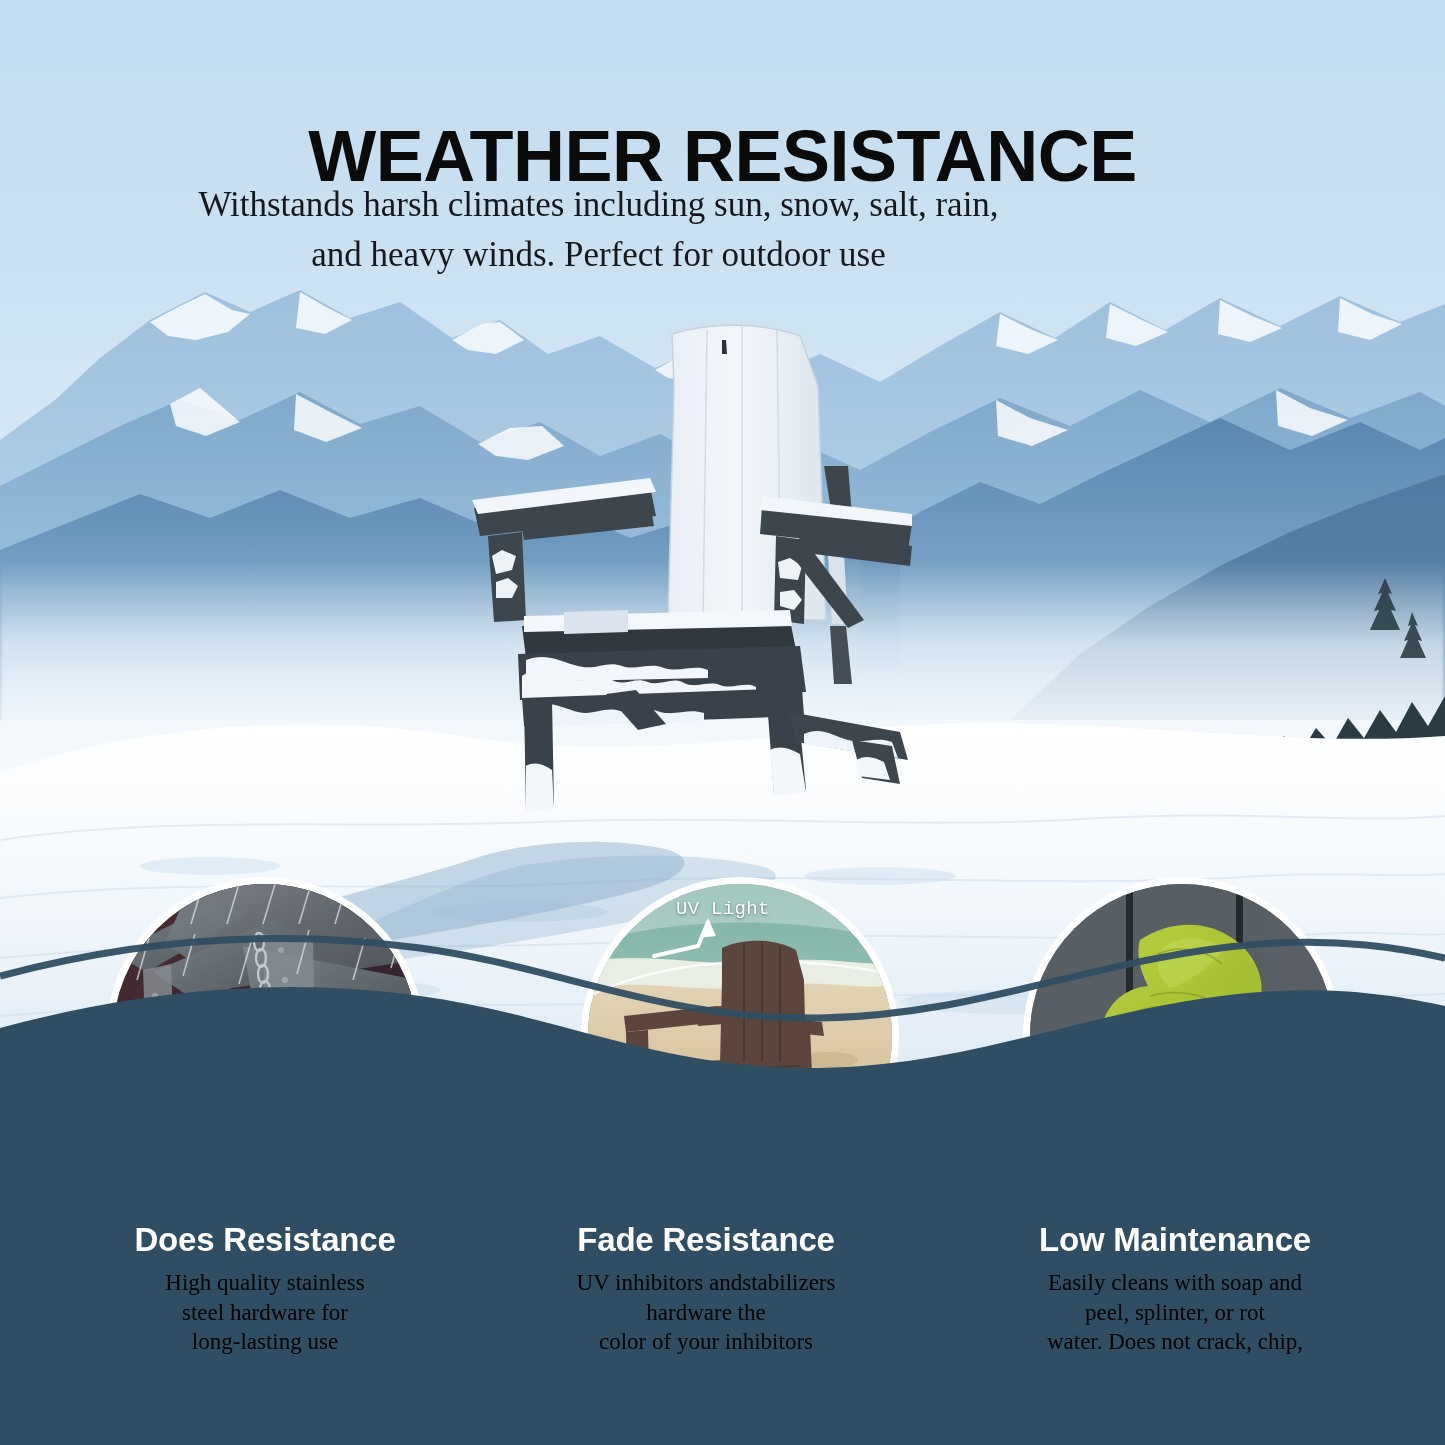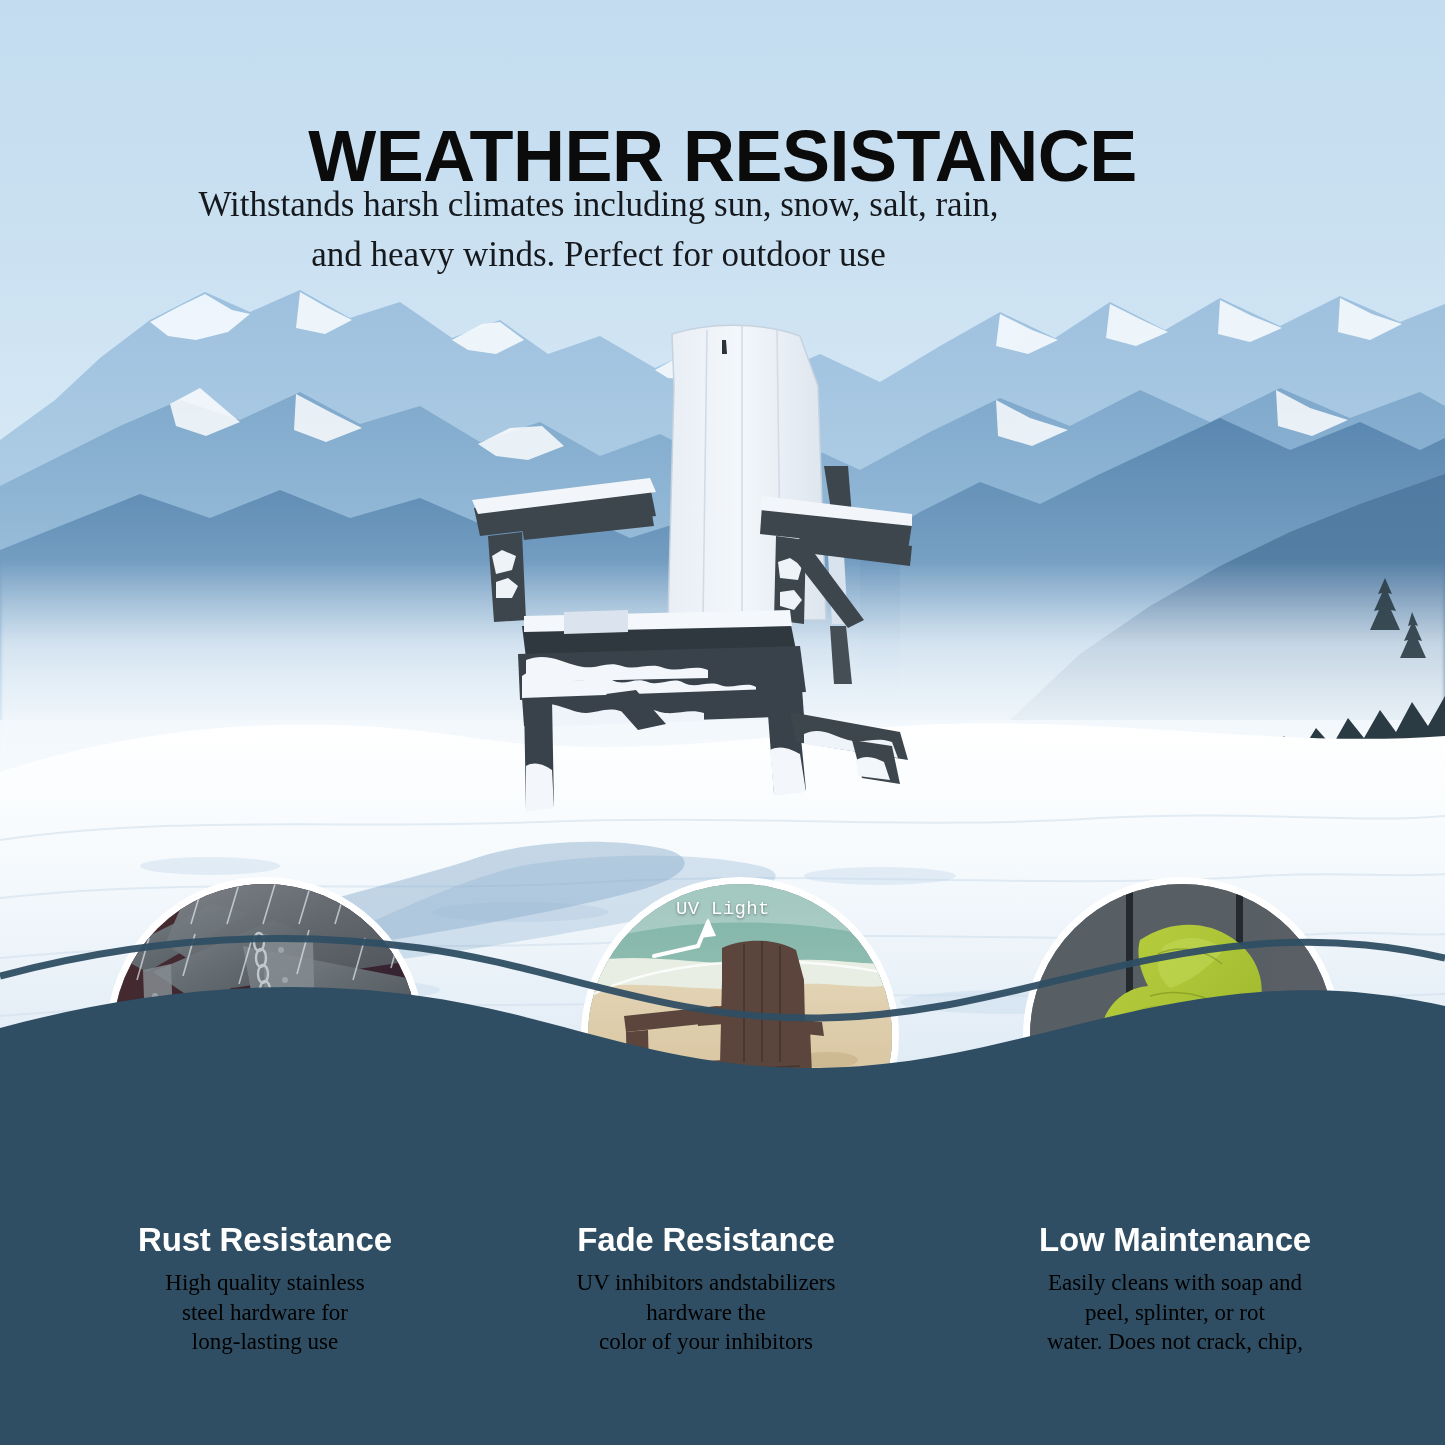--- a/index.html
+++ b/index.html
@@ -496,21 +496,21 @@
     </svg>
   </div>
 
   <h1 class="title">WEATHER RESISTANCE</h1>
   <div class="subtitle">
     <div>Withstands harsh climates including sun, snow, salt, rain,</div>
     <div>and heavy winds. Perfect for outdoor use</div>
   </div>
 
   <div class="card card1">
-    <div class="card-title">Rust Resistance</div>
+    <div class="card-title">Does Resistance</div>
     <div class="card-body">
       <div>High quality stainless</div>
       <div>steel hardware for</div>
       <div>long-lasting use</div>
     </div>
   </div>
 
   <div class="card card2">
     <div class="card-title">Fade Resistance</div>
     <div class="card-body">

